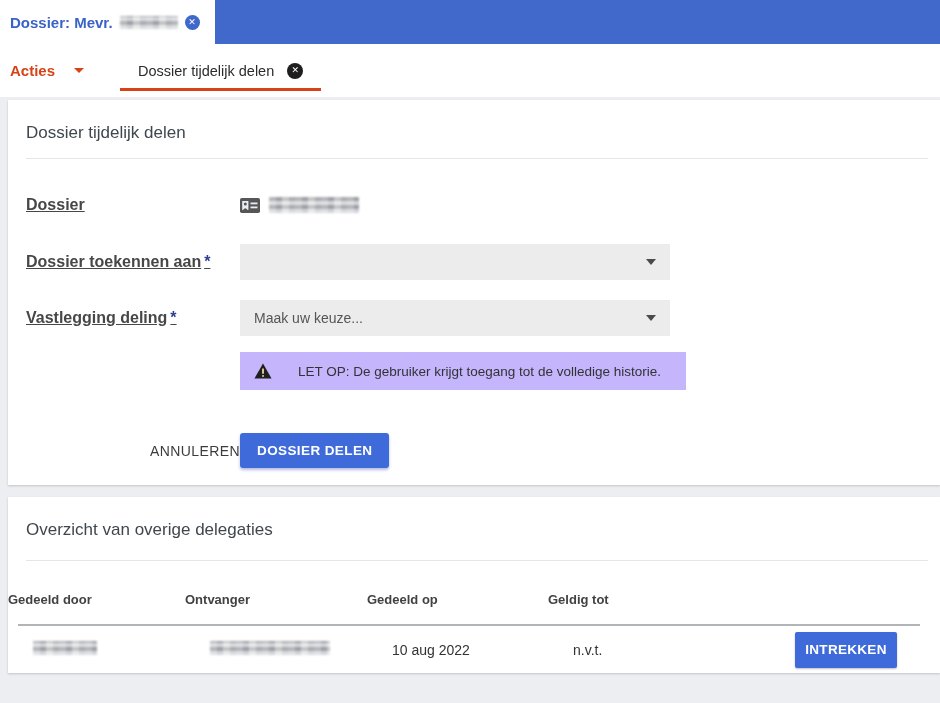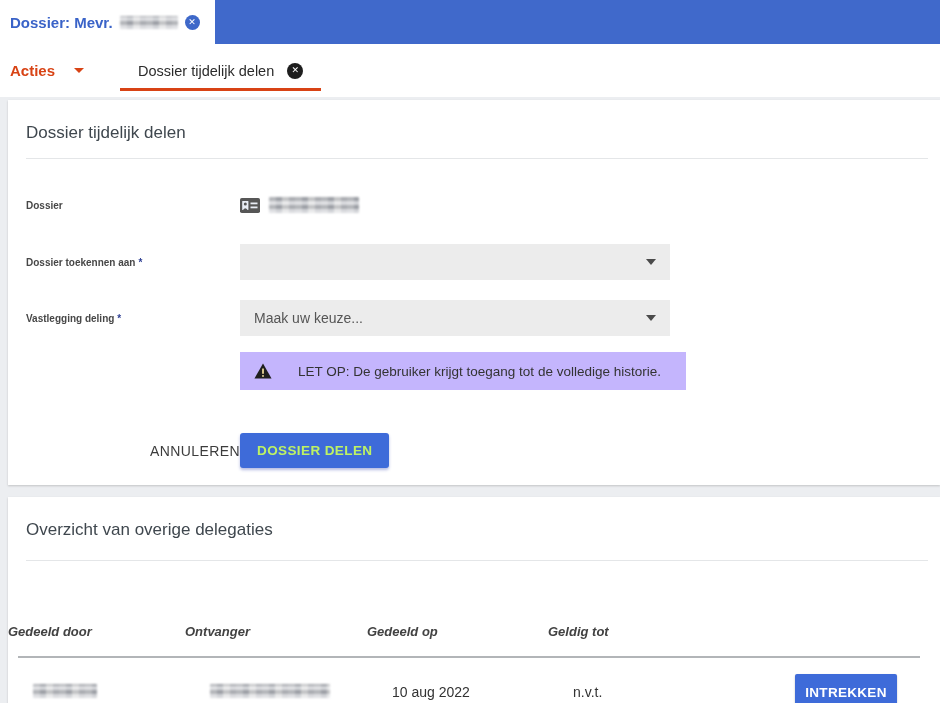--- a/index.html
+++ b/index.html
@@ -28,52 +28,52 @@
 
   
   .page { padding:3px 0 0 8px; }
   .card { background:#fff; box-shadow:0 1px 2px rgba(0,0,0,.18); }
   .card-title { font-size:17px; font-weight:400; color:#3F474E; padding:20px 10px 0 18px; line-height:26px; }
   .divider { height:1px; background:#E4E6E8; margin:12px 12px 0 18px; }
 
   
   .form { padding-left:18px; }
   .form-row { display:flex; align-items:center; }
-  .label-col { width:214px; flex:none; font-size:10px; font-weight:bold; color:#474747; }
+  .label-col { width:214px; flex:none; font-size:16px; font-weight:bold; color:#474747;text-decoration:underline; }
   .req { color:#2E3F93; font-weight:bold; margin-left:3px; }
   .row-dossier { margin-top:31px; height:30px; }
   .dossier-value { display:flex; align-items:center; gap:9px; }
   .row-select { margin-top:24px; }
   .row-select2 { margin-top:20px; }
   .select { width:430px; height:36px; background:#ECECEC; display:flex; align-items:center;
     padding:0 14px; cursor:pointer; position:relative; }
   .select .sel-text { font-size:14px; color:#555; }
   .select .caret { position:absolute; right:14px; width:0; height:0;
     border-left:5px solid transparent; border-right:5px solid transparent; border-top:6px solid #4a4a4a; }
   .row-warning { margin-top:16px; align-items:flex-start; }
   .warning-box { width:446px; min-height:38px; background:#c4b5fd; display:flex; align-items:center;
     gap:26px; padding:0 10px 0 14px; }
   .warning-box .txt { font-size:13.5px; color:#333; }
   .row-buttons { margin-top:43px; padding-bottom:17px; }
   .cancel-area { width:214px; flex:none; display:flex; justify-content:flex-end; }
   .text-btn { background:none; border:none; font-family:inherit; font-size:14px; font-weight:500;
     color:#3C3C3C; letter-spacing:.4px; cursor:pointer; }
-  .primary-btn { background:#3E6BD9; border:none; border-radius:3px; color:#bef264; font-family:inherit;
+  .primary-btn { background:#3E6BD9; border:none; border-radius:3px; color:#ffffff; font-family:inherit;
     font-size:13.5px; font-weight:bold; letter-spacing:.4px; height:35px; padding:0 17px;
     cursor:pointer; box-shadow:0 2px 3px rgba(90,105,190,.45); }
 
   
   .card2 { margin-top:12px; }
   .card2 .divider { margin-top:17px; }
   .tbl-head { display:grid; grid-template-columns:177px 182px 181px 180px 1fr;
-    margin-top:64px;font-style:italic; }
+    margin-top:32px; }
   .tbl-head .th { font-size:13px; font-weight:bold; color:#424242; line-height:14px; }
   .head-divider { height:2px; background:#B2B5B8; margin:17px 20px 0 10px; }
   .tbl-row { display:grid; grid-template-columns:177px 182px 181px 180px 1fr;
-    padding-left:25px; height:68px; align-items:center; }
+    padding-left:25px; height:47px; align-items:center; }
   .tbl-row .td { font-size:14px; color:#333; }
   .row-btn { background:#3E6BD9; border:none; border-radius:2px; color:#fff; font-family:inherit;
     font-size:13.5px; font-weight:bold; letter-spacing:.3px; width:102px; height:36px; cursor:pointer;
     box-shadow:0 1px 2px rgba(0,0,0,.25);margin-left:42px; }
 
   
   .redacted { display:inline-block; height:14px; border-radius:1px;
     background:
       repeating-linear-gradient(0deg, rgba(255,255,255,.45) 0 4px, rgba(0,0,0,.10) 4px 8px),
       repeating-linear-gradient(90deg, #c7c9ce 0 7px, #aeb1b8 7px 13px, #d9dadc 13px 20px, #bcbec4 20px 26px);

